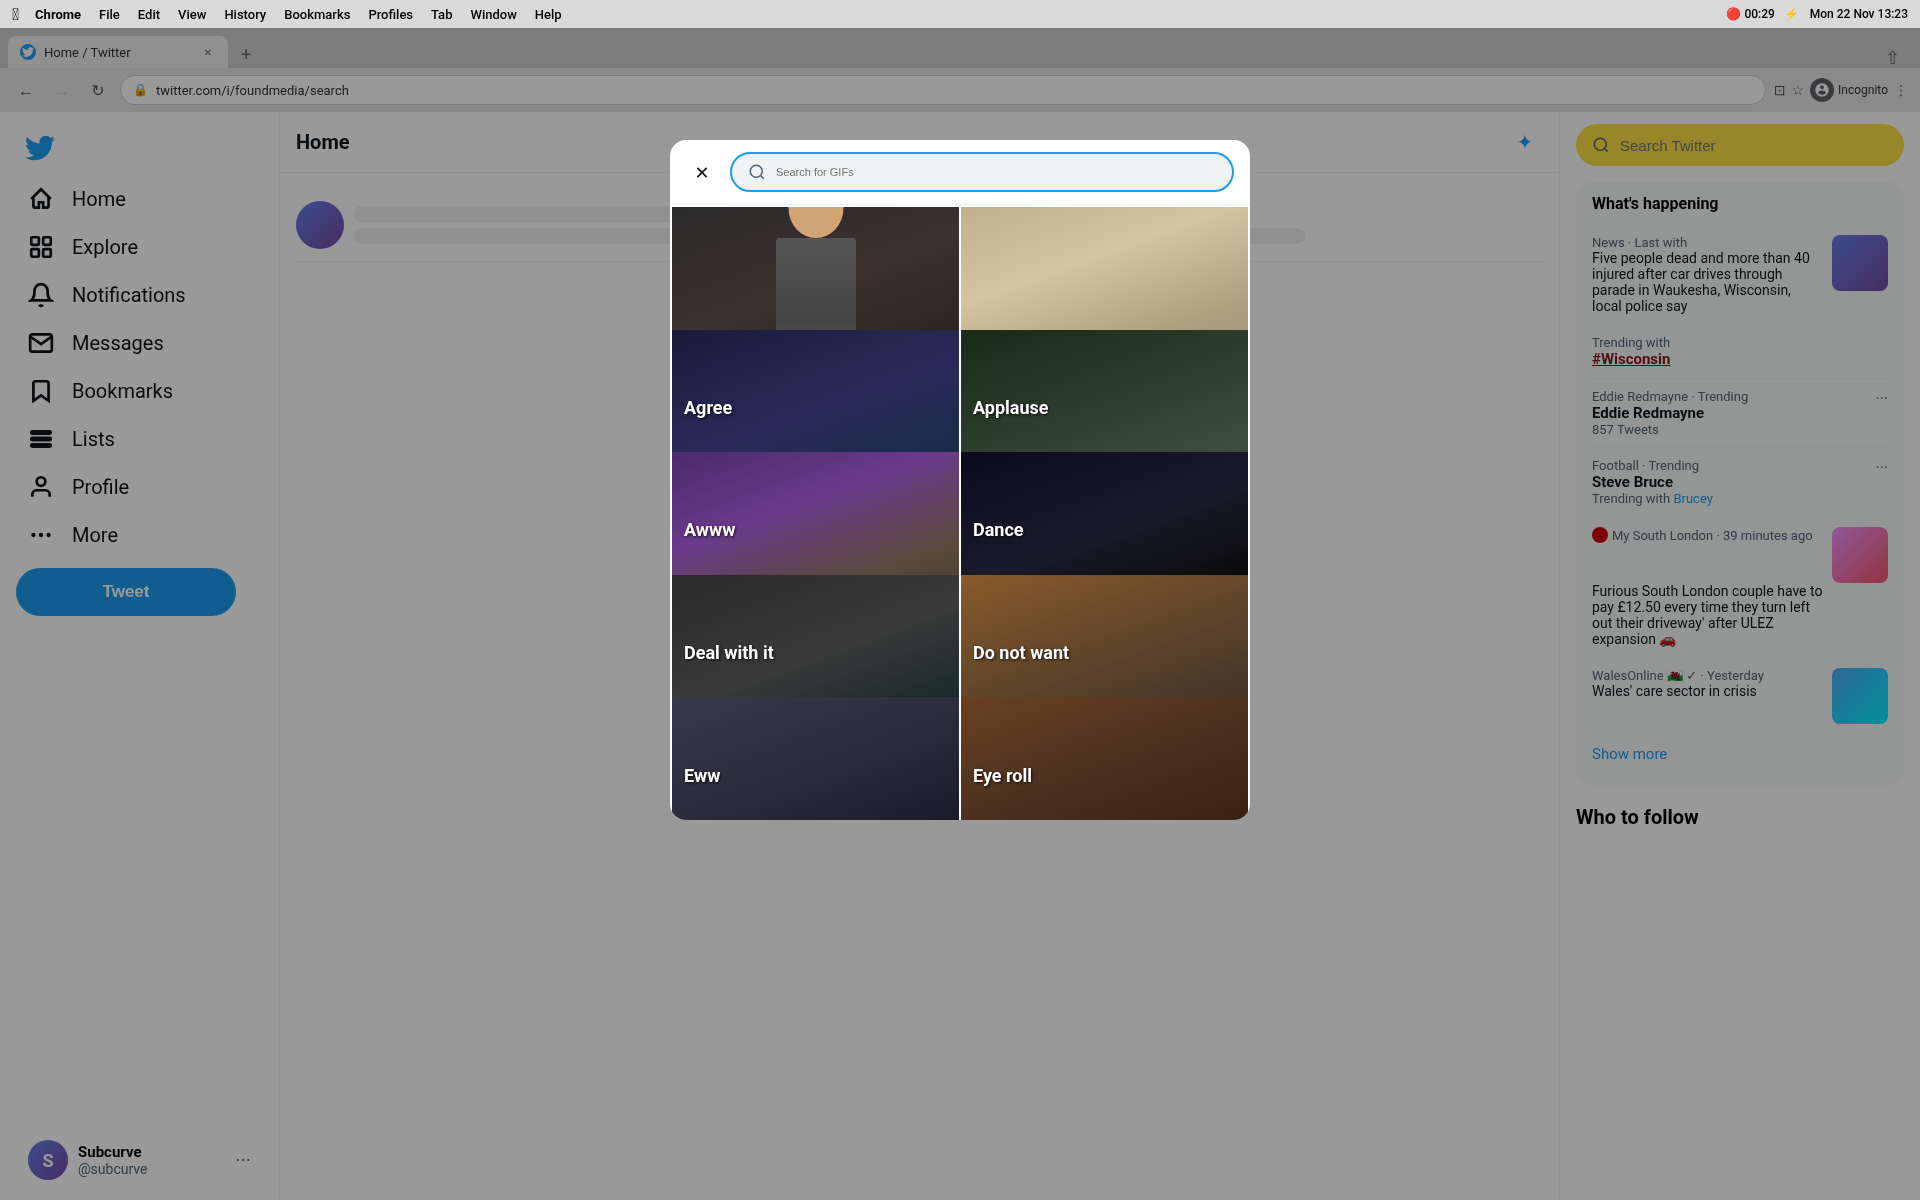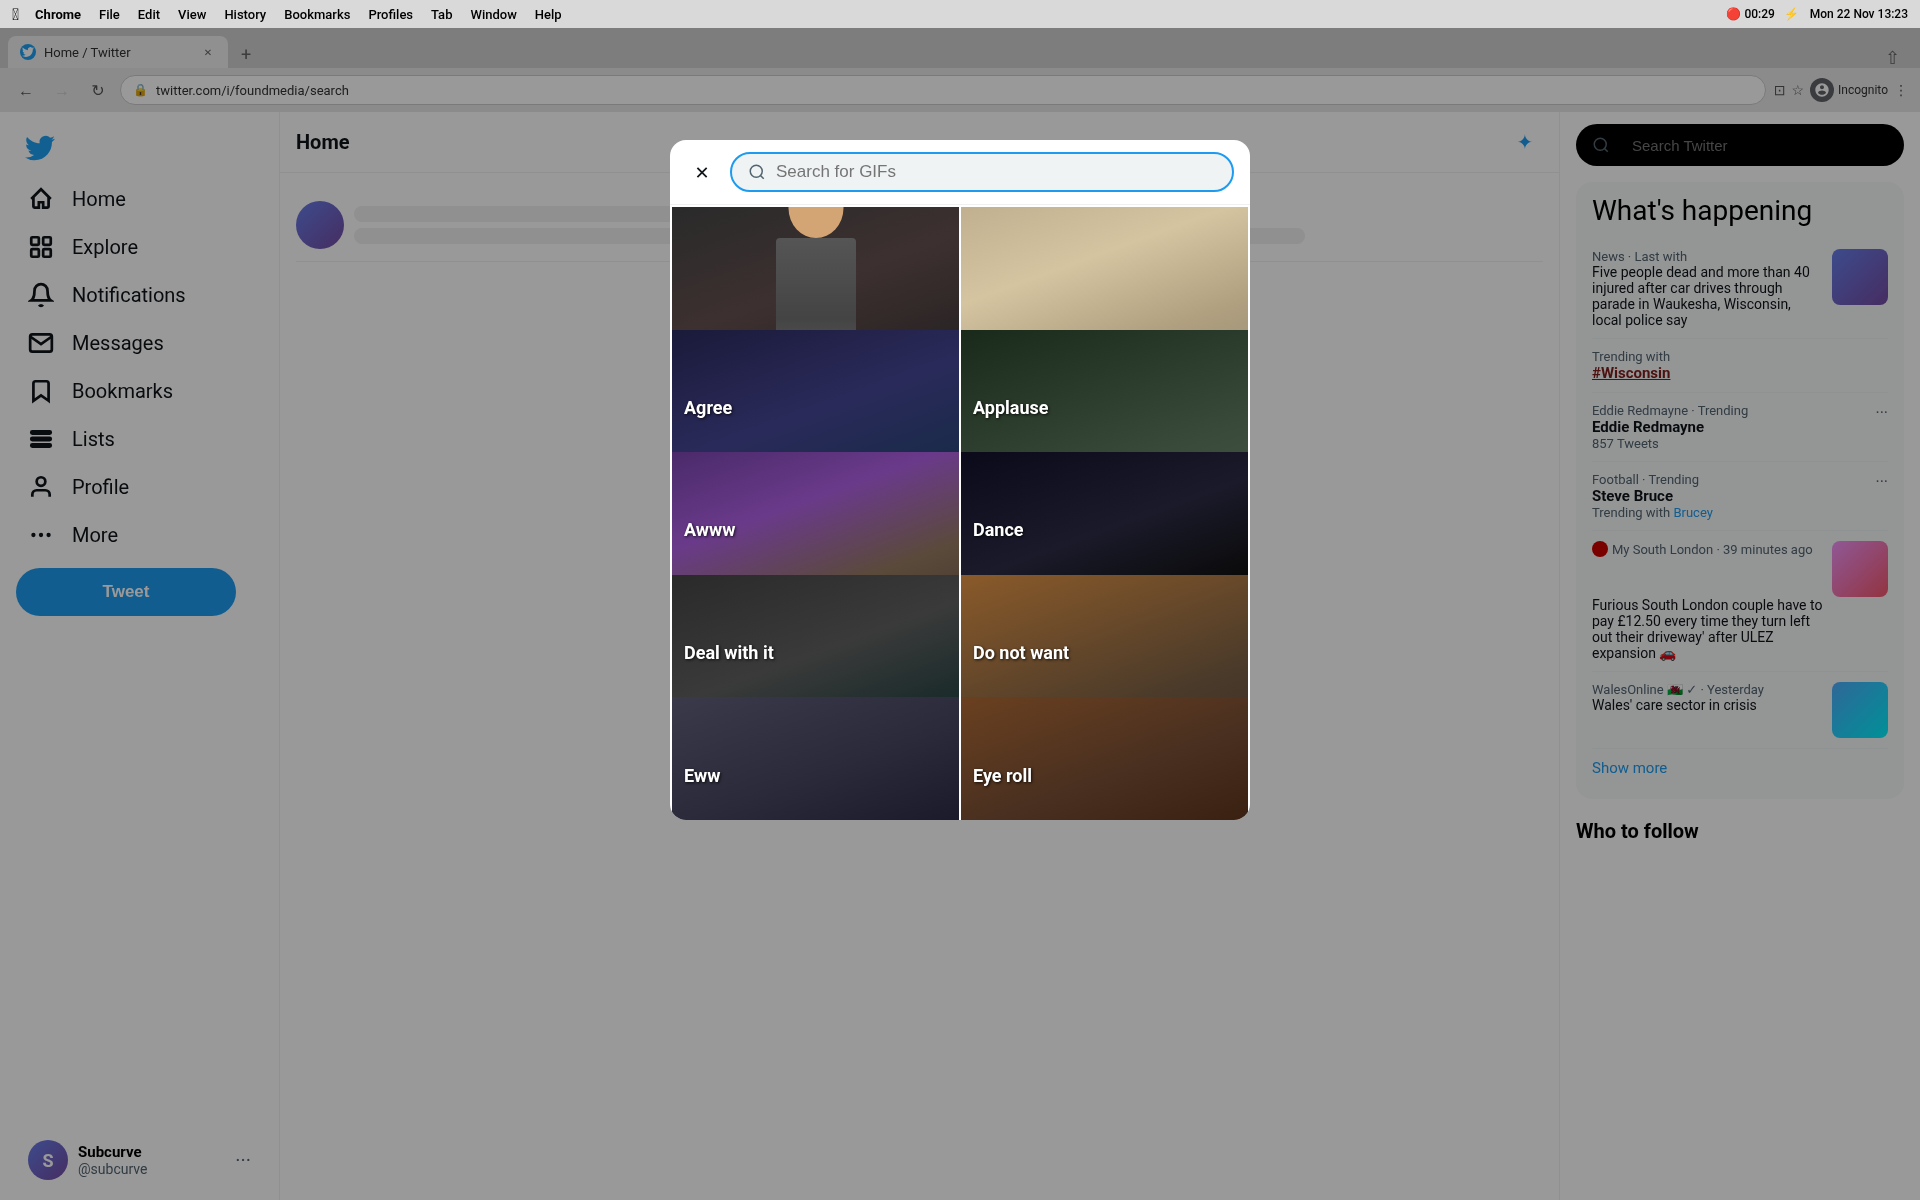--- a/index.html
+++ b/index.html
@@ -291,46 +291,46 @@
       font-size: 20px;
     }
 
     
     .right-panel {
       width: 360px;
       padding: 12px 16px;
       flex-shrink: 0;
     }
     .search-box {
-      background: #000000;
+      background: #fde047;
       border-radius: 30px;
       height: 42px;
       display: flex;
       align-items: center;
       padding: 0 16px;
-      gap: 22px;
+      gap: 10px;
       margin-bottom: 16px;
     }
     .search-box input {
       background: none;
       border: none;
       outline: none;
       font-size: 15px;
       color: #536471;
       flex: 1;
     }
     .trending-card {
       background: #f7f9f9;
       border-radius: 16px;
       padding: 12px 16px;
       margin-bottom: 12px;
     }
     .trending-title {
-      font-size: 28px;
-      font-weight: 400;
+      font-size: 16px;
+      font-weight: 700;
       margin-bottom: 12px;
     }
     .trending-item {
       padding: 10px 0;
       border-bottom: 1px solid #eff3f4;
       display: flex;
       align-items: flex-start;
       gap: 8px;
     }
     .trending-item:last-child { border-bottom: none; }
@@ -401,21 +401,21 @@
       border: 2px solid #1d9bf0;
       display: flex;
       align-items: center;
       padding: 0 16px;
       gap: 10px;
     }
     .gif-search input {
       background: none;
       border: none;
       outline: none;
-      font-size: 17px;
+      font-size: 11px;
       color: #c2410c;
       flex: 1;
     }
     .gif-grid {
       display: grid;
       grid-template-columns: 1fr 1fr;
       gap: 2px;
       overflow-y: auto;
       flex: 1;
       padding: 2px;

